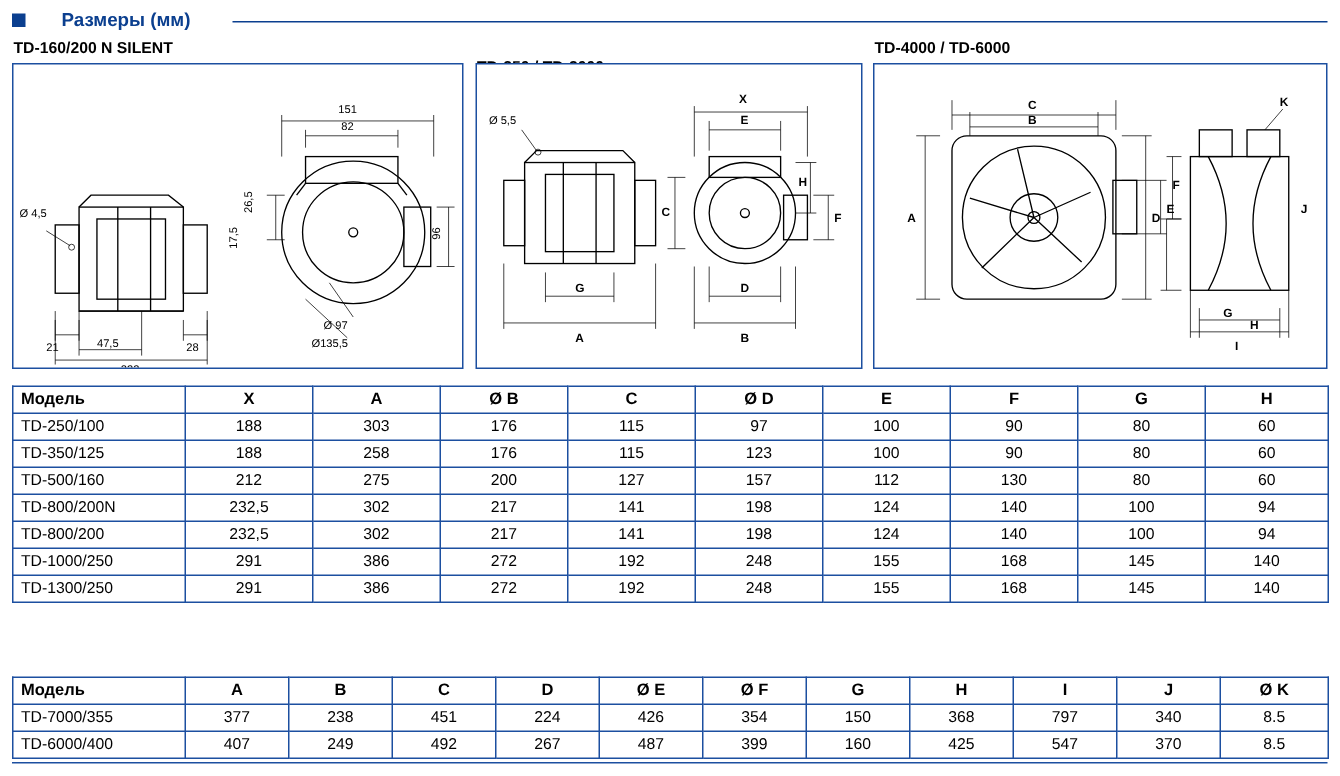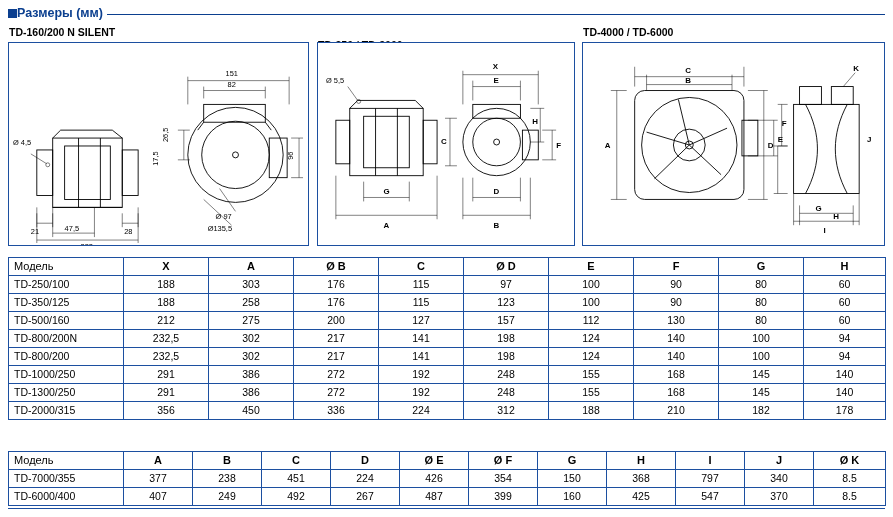--- a/index.html
+++ b/index.html
@@ -23,21 +23,21 @@
 
   
   .header {
     position: absolute;
     left: 8px;
     top: 4px;
     right: 8px;
     height: 18px;
     display: flex;
     align-items: center;
-    gap: 0;
+    gap: 24px;
   }
   .header .sq {
     width: 9px;
     height: 9px;
     background: #0b3f8f;
     flex: 0 0 auto;
   }
   .header .htitle {
     font-size: 12.5px;
     font-weight: bold;
@@ -99,21 +99,21 @@
   .tbl thead th {
     font-weight: bold;
     font-size: 11px;
   }
   .tbl td.model, .tbl th.model {
     text-align: left;
     padding-left: 5px;
     font-weight: bold;
   }
   .tbl td.model { font-weight: normal; }
-  .tbl thead th.model { font-weight: normal; }
+  .tbl thead th.model { font-weight: bold; }
 
   
   .footrule {
     position: absolute;
     left: 8px;
     top: 508px;
     width: 877px;
     height: 1px;
     background: #1c4fa0;
   }
@@ -457,32 +457,20 @@
         <td>291</td>
         <td>386</td>
         <td>272</td>
         <td>192</td>
         <td>248</td>
         <td>155</td>
         <td>168</td>
         <td>145</td>
         <td>140</td>
       </tr>
-      <tr>
-        <td class="model">TD-2000/315</td>
-        <td>356</td>
-        <td>450</td>
-        <td>336</td>
-        <td>224</td>
-        <td>312</td>
-        <td>188</td>
-        <td>210</td>
-        <td>182</td>
-        <td>178</td>
-      </tr>
     </tbody>
   </table>
 
   <table class="tbl" id="table2">
     <colgroup>
       <col style="width:115px">
         <col style="width:69px">
         <col style="width:69px">
         <col style="width:69px">
       <col style="width:69px">

